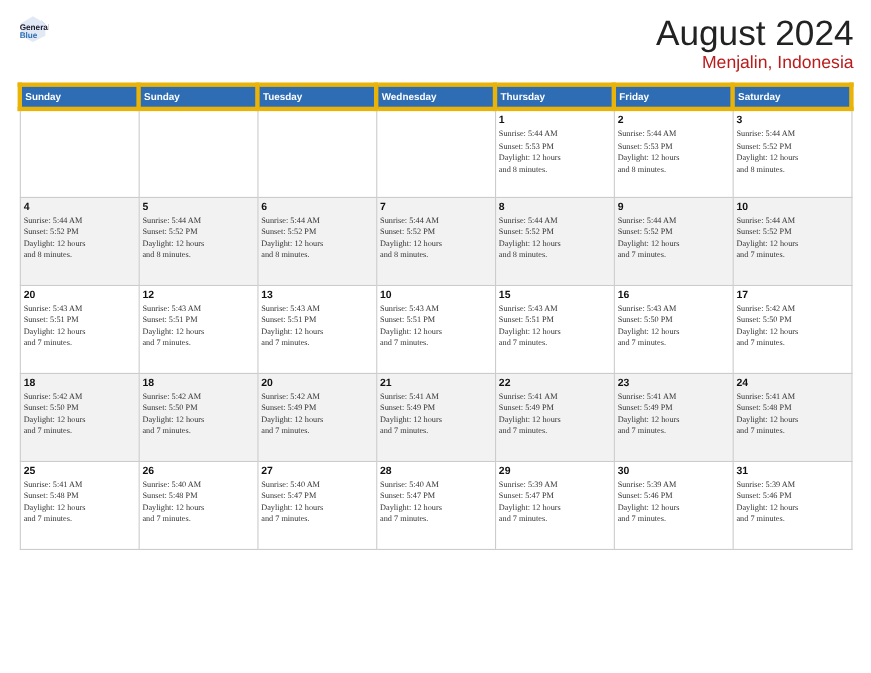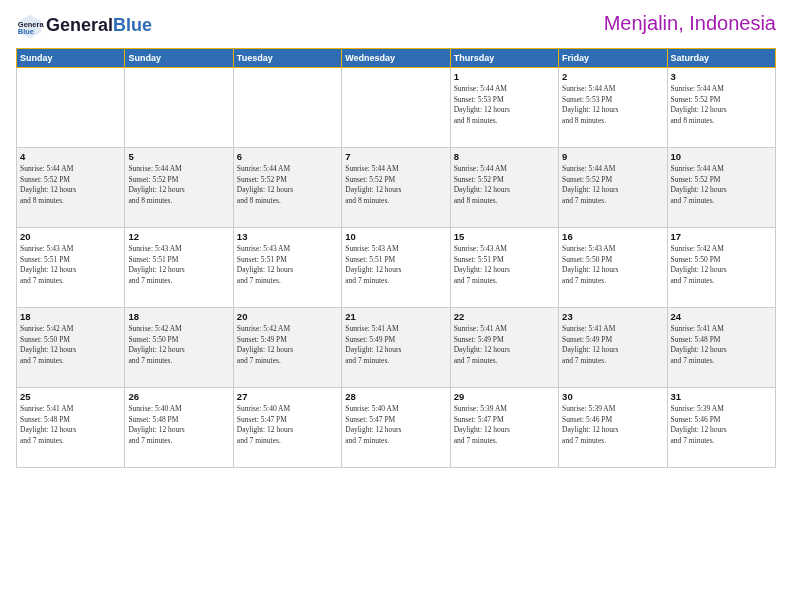--- a/index.html
+++ b/index.html
@@ -39,36 +39,36 @@
     }
     .title-block {
       text-align: right;
     }
     .month-year {
       font-size: 32px;
       color: #222;
       font-weight: normal;
     }
     .location {
-      font-size: 20px;
-      color: #a21caf;
+      font-size: 16px;
+      color: #b91c1c;
     }
     table {
       width: 100%;
       border-collapse: collapse;
       font-size: 8.5px;
     }
     thead tr th {
       background: #2e6db4;
       color: #fff;
       padding: 4px 3px;
       text-align: left;
       font-size: 9px;
       font-weight: bold;
-      border: 1px solid #eab308;
+      border: 4px solid #eab308;
     }
     tbody tr td {
       border: 1px solid #ccc;
       vertical-align: top;
       padding: 3px 3px;
       width: calc(100% / 7);
       height: 80px;
       background: #fff;
     }
     tbody tr:nth-child(even) td {
@@ -95,27 +95,23 @@
 
 <div class="page">
   <div class="header">
     <div class="logo">
       <svg class="logo-icon" viewBox="0 0 30 30">
         <polygon points="15,3 27,10 27,22 15,28 3,22 3,10" fill="#2e6db4" opacity="0.15"></polygon>
         <text x="2" y="16" font-size="8" font-weight="bold" fill="#1a1a2e">General</text>
         <text x="2" y="24" font-size="8" font-weight="bold" fill="#2e6db4">Blue</text>
         <polygon points="22,6 28,12 24,8" fill="#2e6db4"></polygon>
       </svg>
-      <div>
-        <div class="logo-text">
-          <span>General</span><span class="blue">Blue</span>
-        </div>
-      </div>
     </div>
     <div class="title-block">
+      <div class="month-year">August 2024</div>
       <div class="location">Menjalin, Indonesia</div>
     </div>
   </div>
 
   <table>
     <thead>
       <tr>
       <th>Sunday</th>
           <th>Sunday</th>
           <th>Tuesday</th>

